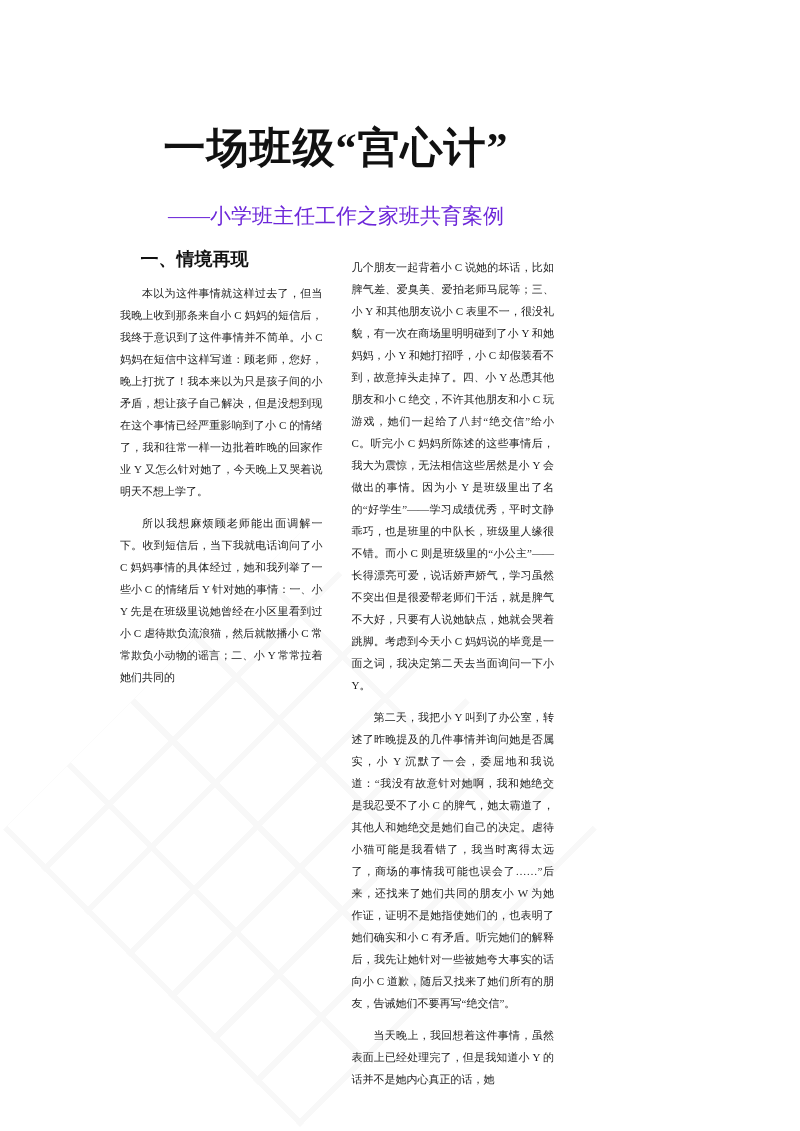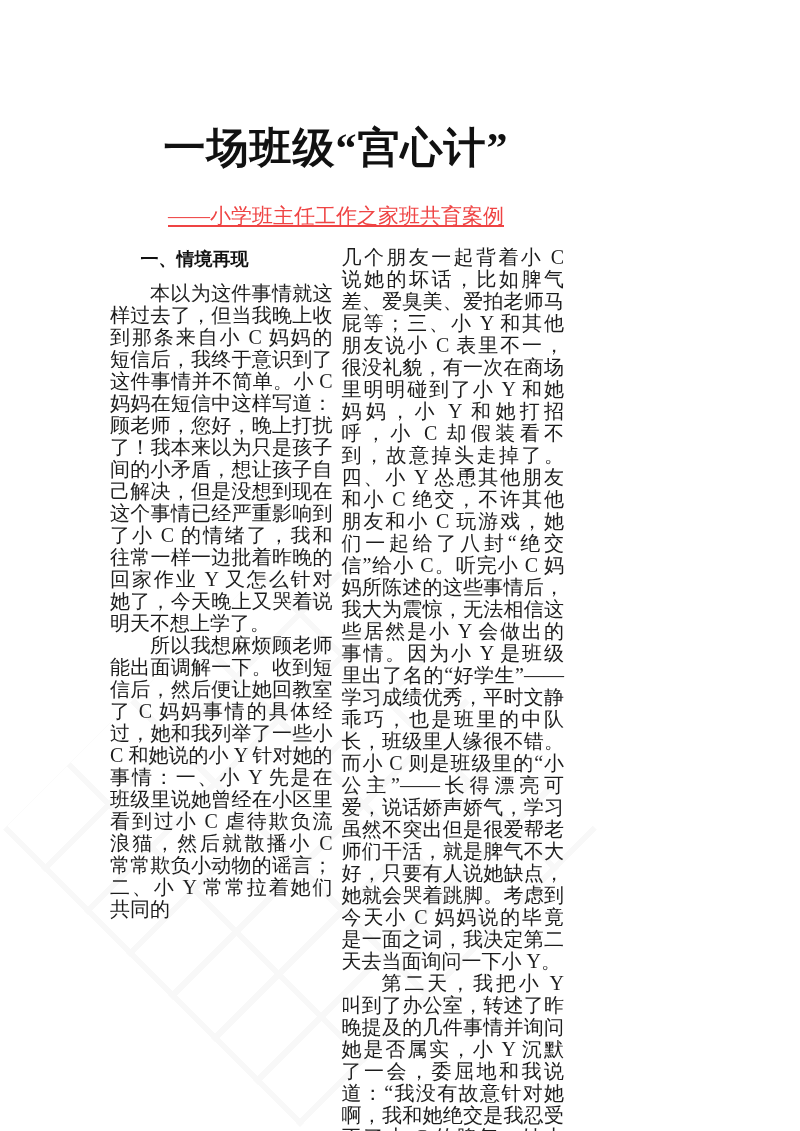--- a/index.html
+++ b/index.html
@@ -18,22 +18,21 @@
     font-size: 42px;
     font-weight: bold;
     letter-spacing: 1px;
     line-height: 1.2;
     color: #111111;
   }
   .subtitle {
     margin-top: 16px;
     text-align: center;
     font-size: 21px;
-    color: #ef4444;
-    text-decoration: underline;
+    color: #6d28d9;
   }
   .columns {
     margin-top: 16px;
     padding-left: 110px;
     padding-right: 108px;
     display: flex;
     gap: 9px;
   }
   .col {
     flex: 1 1 0;
@@ -41,22 +40,22 @@
   }
   .section-heading {
     font-family: "Liberation Sans", "DejaVu Sans", sans-serif;
     font-size: 18px;
     font-weight: bold;
     color: #111111;
     margin: 2px 0 12px 1.7em;
     line-height: 1.25;
   }
   .para {
-    margin: 0;
-    font-size: 20px;
+    margin: 10px;
+    font-size: 11px;
     line-height: 22px;
     text-align: justify;
     text-indent: 2em;
     word-break: break-all;
   }
   .para.no-indent { text-indent: 0; }
   .watermark {
     position: absolute;
     left: 90px;
     top: 620px;
@@ -78,24 +77,25 @@
 
   <h1 class="title">一场班级“宫心计”</h1>
 
   <div class="subtitle">——小学班主任工作之家班共育案例</div>
 
   <div class="columns">
     <div class="col">
       <h2 class="section-heading">一、情境再现</h2>
       <div>
           <p class="para">本以为这件事情就这样过去了，但当我晚上收到那条来自小 C 妈妈的短信后，我终于意识到了这件事情并不简单。小 C 妈妈在短信中这样写道：顾老师，您好，晚上打扰了！我本来以为只是孩子间的小矛盾，想让孩子自己解决，但是没想到现在这个事情已经严重影响到了小 C 的情绪了，我和往常一样一边批着昨晚的回家作业 Y 又怎么针对她了，今天晚上又哭着说明天不想上学了。</p>
-          <p class="para">所以我想麻烦顾老师能出面调解一下。收到短信后，然后便让她回教室了 C 妈妈事情的具体经过，她和我列举了一些小 C 和她说的小 Y 针对她的事情：一、小 Y 先是在班级里说她曾经在小区里看到过小 C 虐待欺负流浪猫，然后就散播小 C 常常欺负小动物的谣言；二、小 Y 常常拉着她们共同的</p>
+          <p class="para">所以我想麻烦顾老师能出面调解一下。收到短信后，当下我就电话询问了小 C 妈妈事情的具体经过，她和我列举了一些小 C 的情绪后 Y 针对她的事情：一、小 Y 先是在班级里说她曾经在小区里看到过小 C 虐待欺负流浪猫，然后就散播小 C 常常欺负小动物的谣言；二、小 Y 常常拉着她们共同的</p>
         </div>
     </div>
 
     <div class="col">
       <div>
           <p class="para no-indent">几个朋友一起背着小 C 说她的坏话，比如脾气差、爱臭美、爱拍老师马屁等；三、小 Y 和其他朋友说小 C 表里不一，很没礼貌，有一次在商场里明明碰到了小 Y 和她妈妈，小 Y 和她打招呼，小 C 却假装看不到，故意掉头走掉了。四、小 Y 怂恿其他朋友和小 C 绝交，不许其他朋友和小 C 玩游戏，她们一起给了八封“绝交信”给小 C。听完小 C 妈妈所陈述的这些事情后，我大为震惊，无法相信这些居然是小 Y 会做出的事情。因为小 Y 是班级里出了名的“好学生”——学习成绩优秀，平时文静乖巧，也是班里的中队长，班级里人缘很不错。而小 C 则是班级里的“小公主”——长得漂亮可爱，说话娇声娇气，学习虽然不突出但是很爱帮老师们干活，就是脾气不大好，只要有人说她缺点，她就会哭着跳脚。考虑到今天小 C 妈妈说的毕竟是一面之词，我决定第二天去当面询问一下小 Y。</p>
           <p class="para">第二天，我把小 Y 叫到了办公室，转述了昨晚提及的几件事情并询问她是否属实，小 Y 沉默了一会，委屈地和我说道：“我没有故意针对她啊，我和她绝交是我忍受不了小 C 的脾气，她太霸道了，其他人和她绝交是她们自己的决定。虐待小猫可能是我看错了，我当时离得太远了，商场的事情我可能也误会了……”后来，还找来了她们共同的朋友小 W 为她作证，证明不是她指使她们的，也表明了她们确实和小 C 有矛盾。听完她们的解释后，我先让她针对一些被她夸大事实的话向小 C 道歉，随后又找来了她们所有的朋友，告诫她们不要再写“绝交信”。</p>
+          <p class="para">当天晚上，我回想着这件事情，虽然表面上已经处理完了，但是我知道小 Y 的话并不是她内心真正的话，她</p>
         </div>
     </div>
   </div>
 </div>
 
 </body></html>

